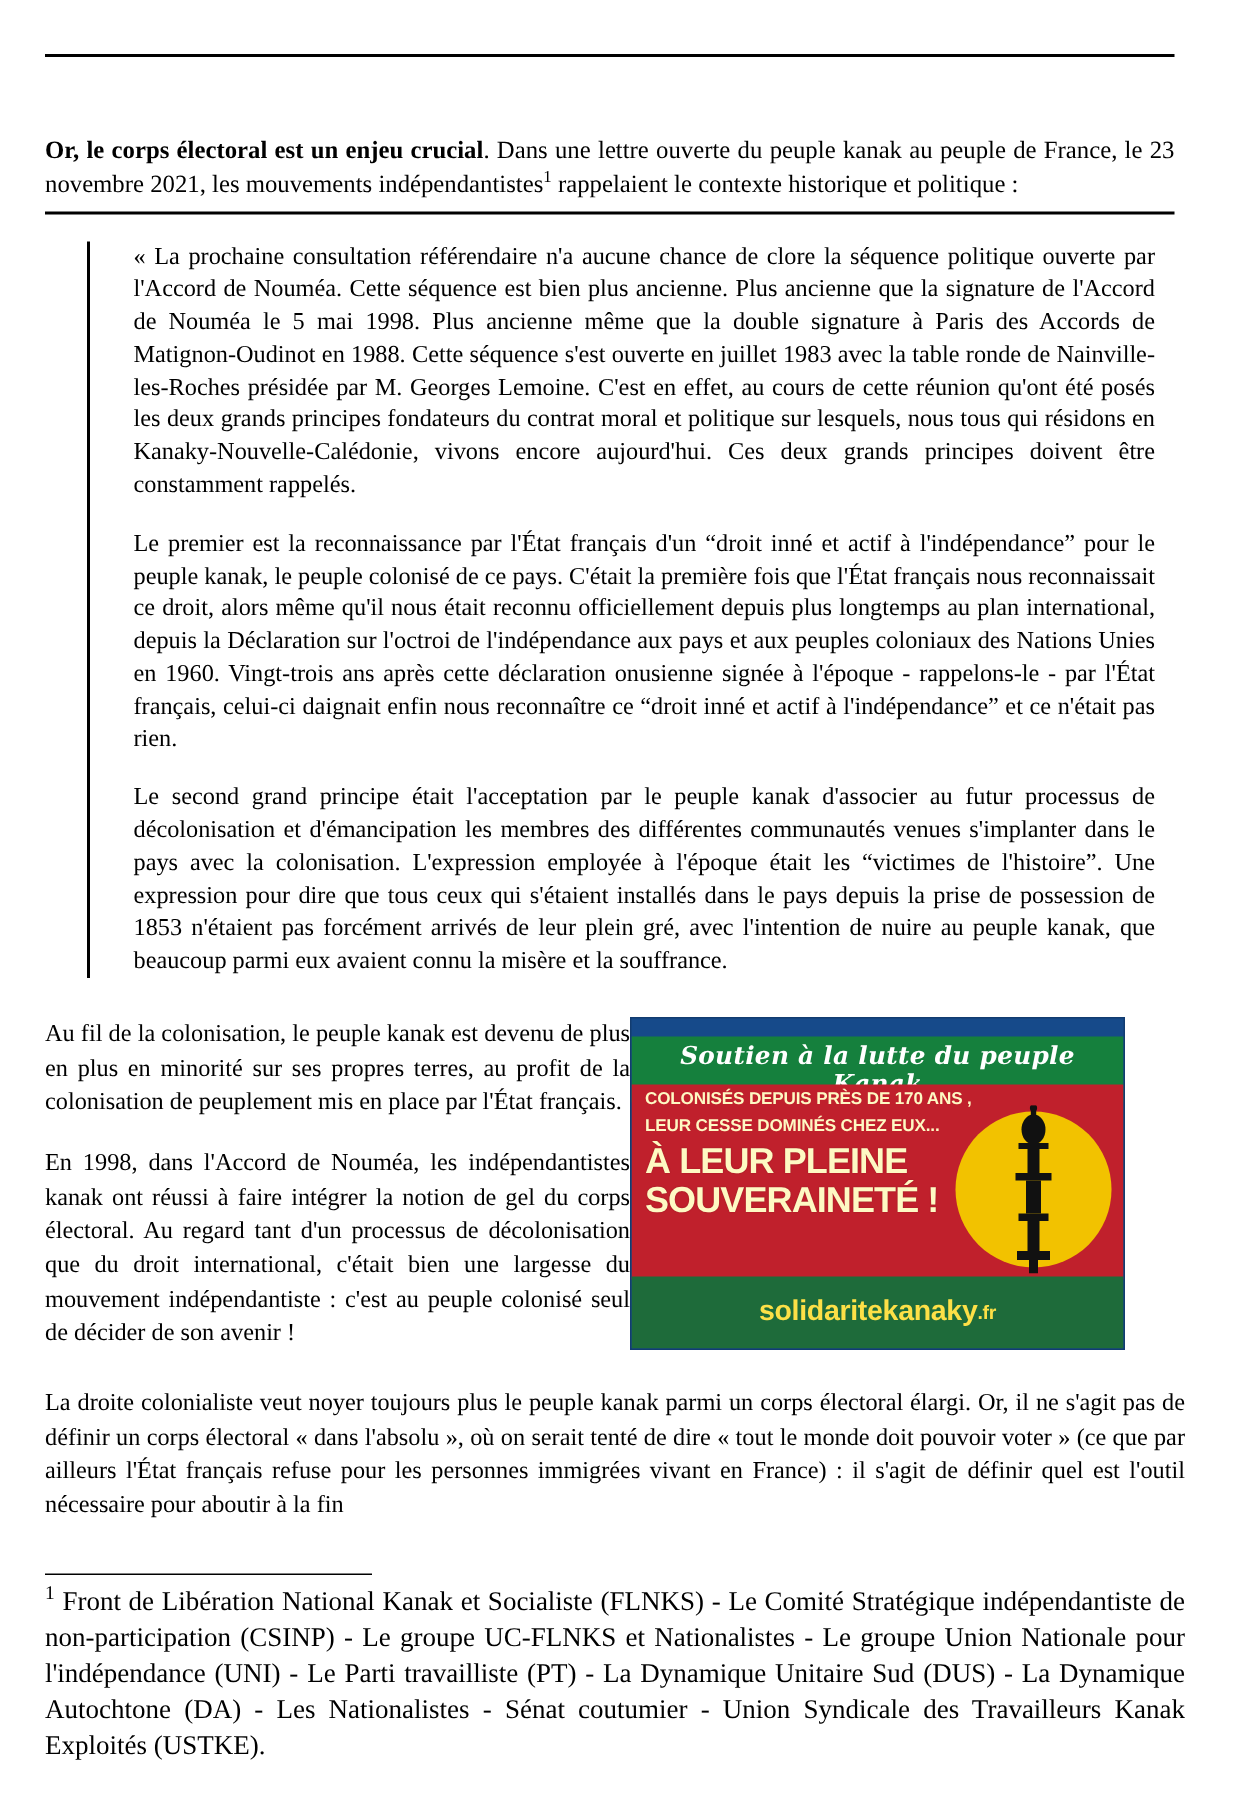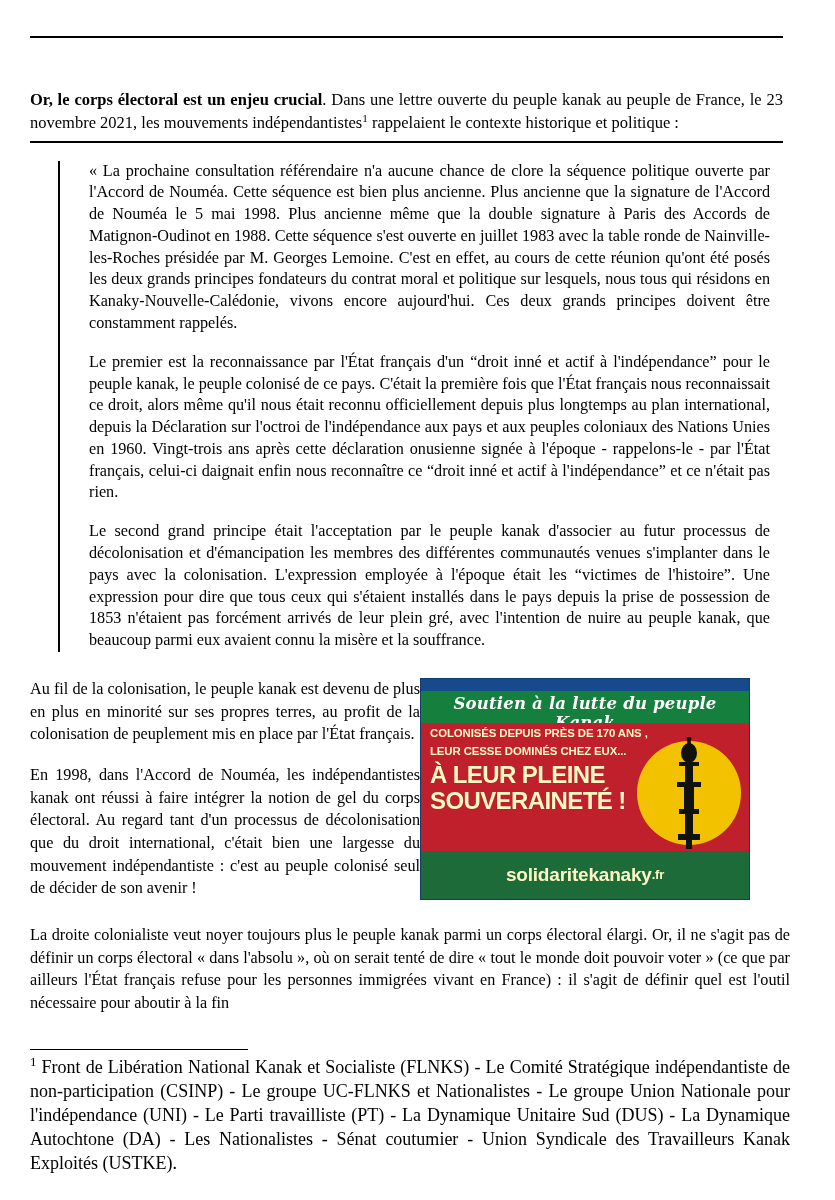--- a/index.html
+++ b/index.html
@@ -118,21 +118,21 @@
   .poster-band-bottom {
     position: absolute;
     left: 0; bottom: 0; right: 0;
     height: 48px;
     background: #1e6b3a;
     display: flex;
     align-items: center;
     justify-content: center;
   }
   .poster-band-bottom span {
-    color: #fef9c3;
+    color: #fde047;
     font-family: "Liberation Sans", sans-serif;
     font-weight: bold;
     font-size: 19px;
     letter-spacing: -0.2px;
   }
   .poster-band-bottom .tld {
     font-size: 13px;
     font-weight: bold;
   }
   .poster-lines {

